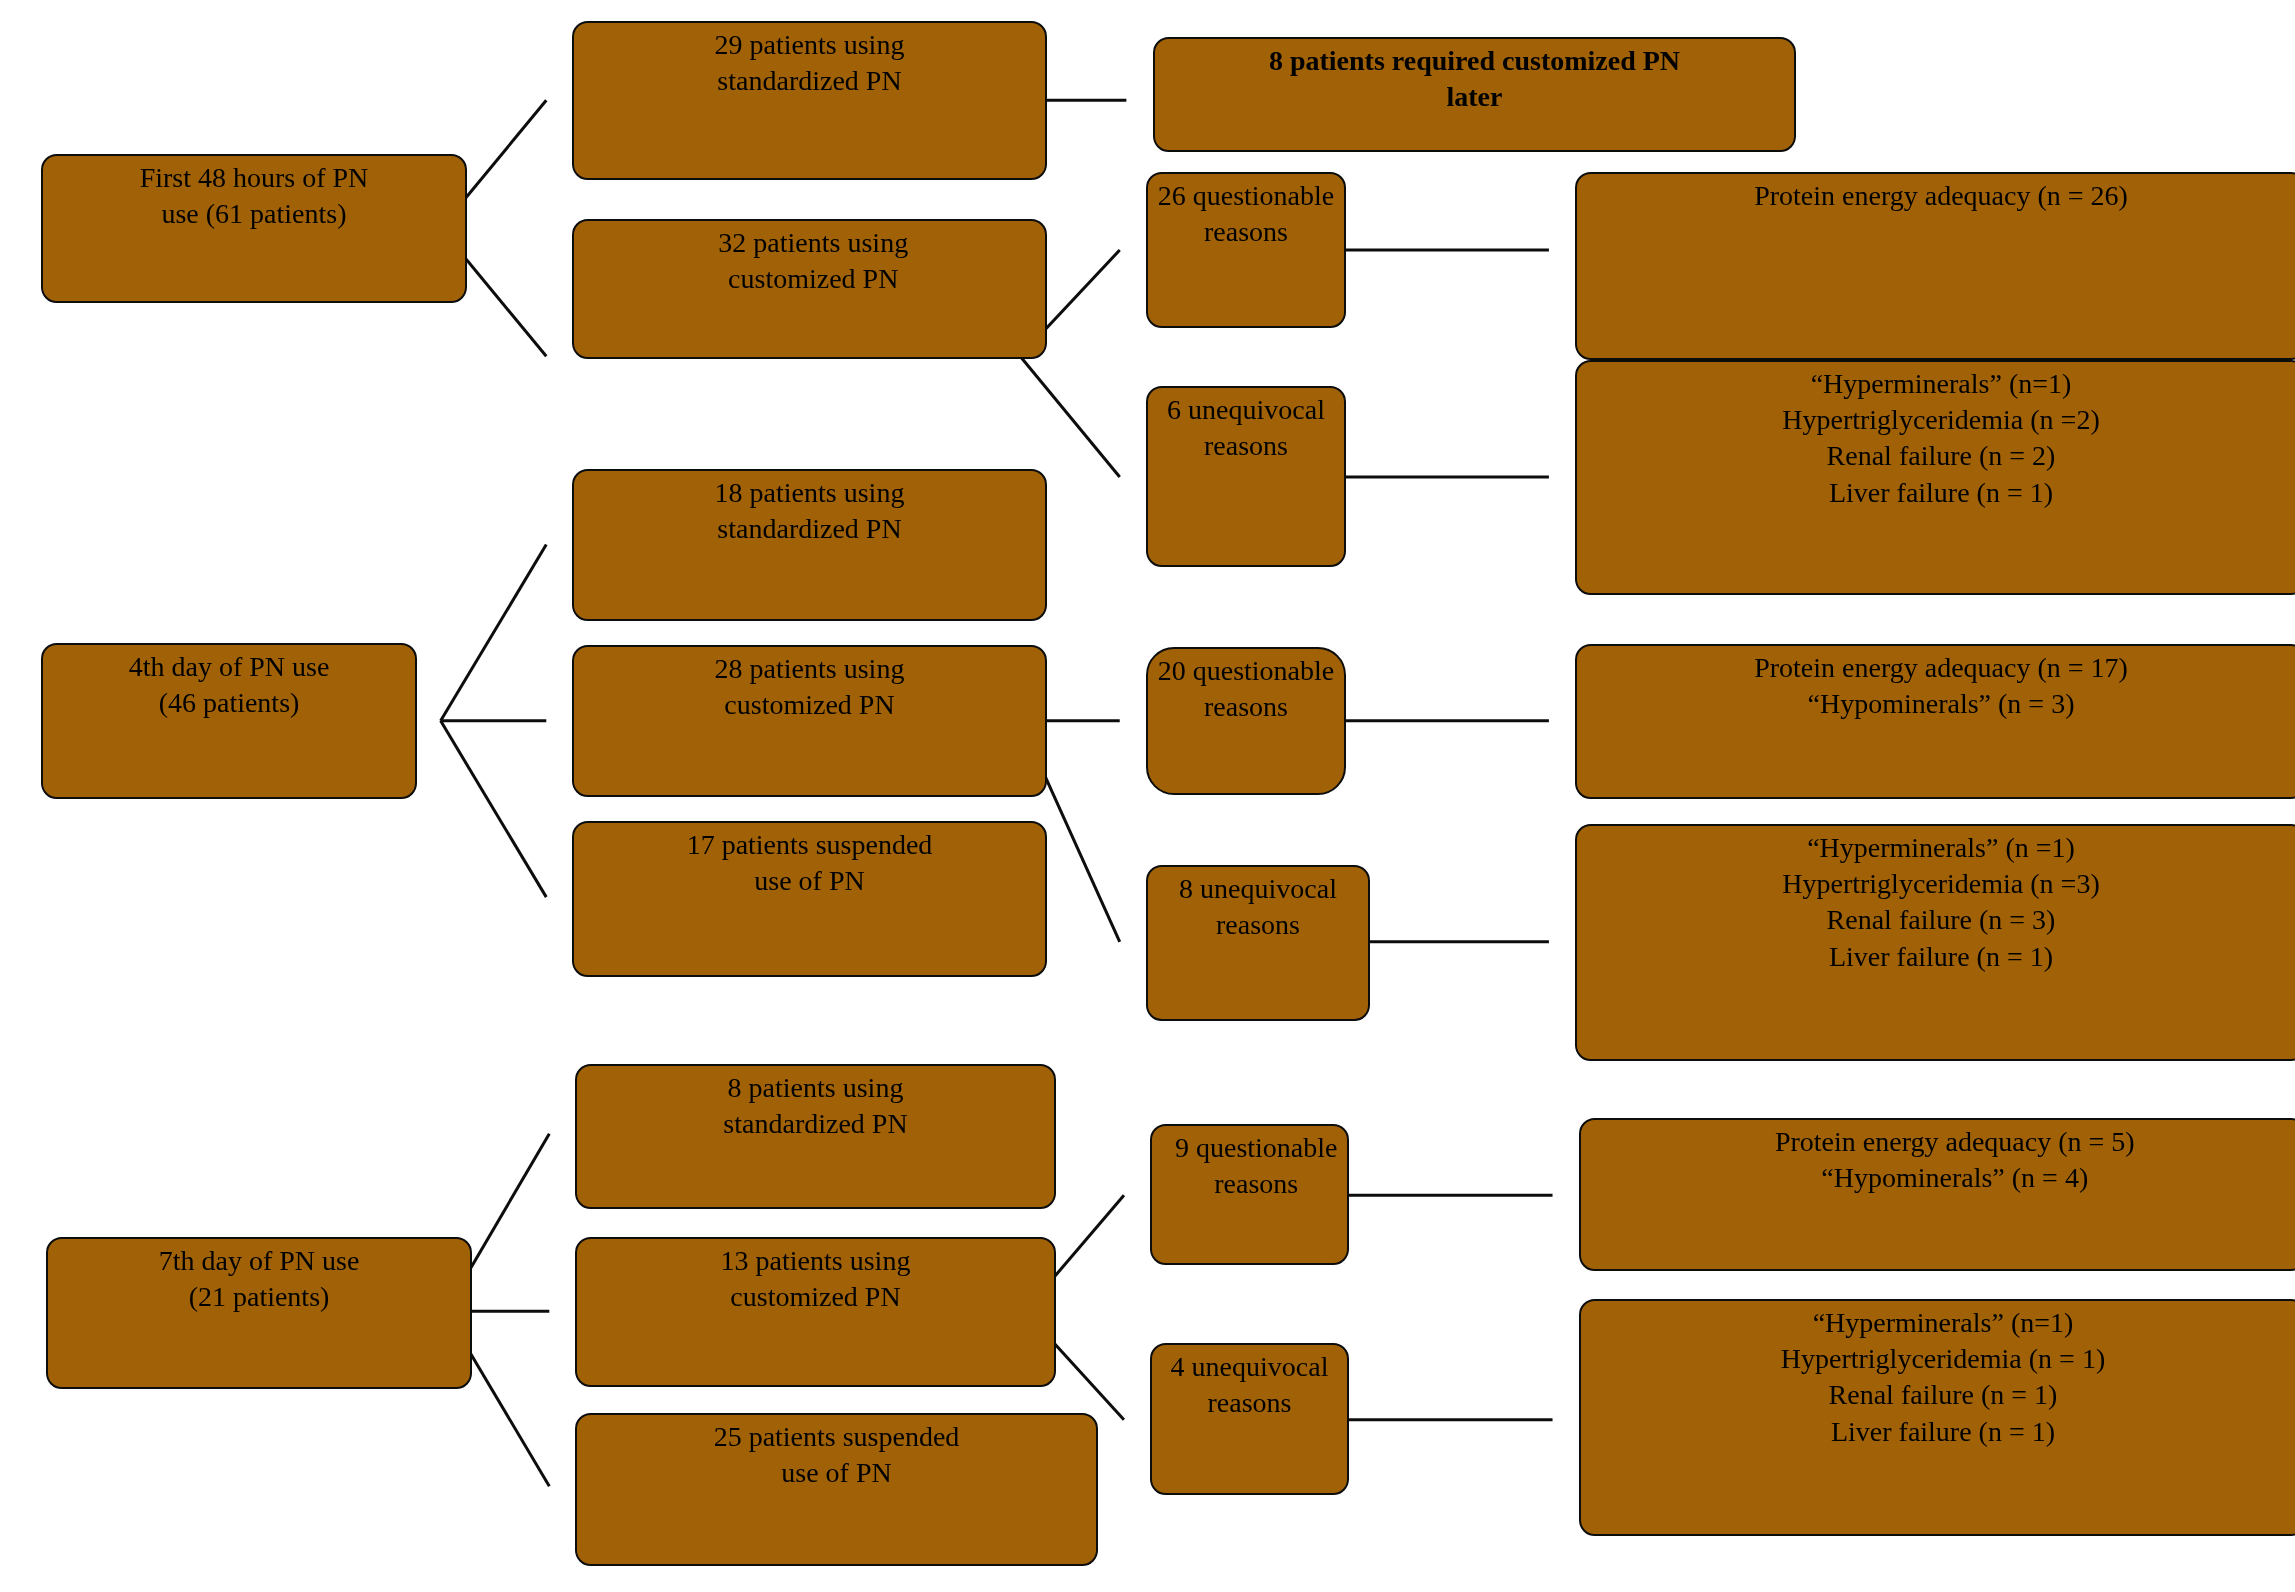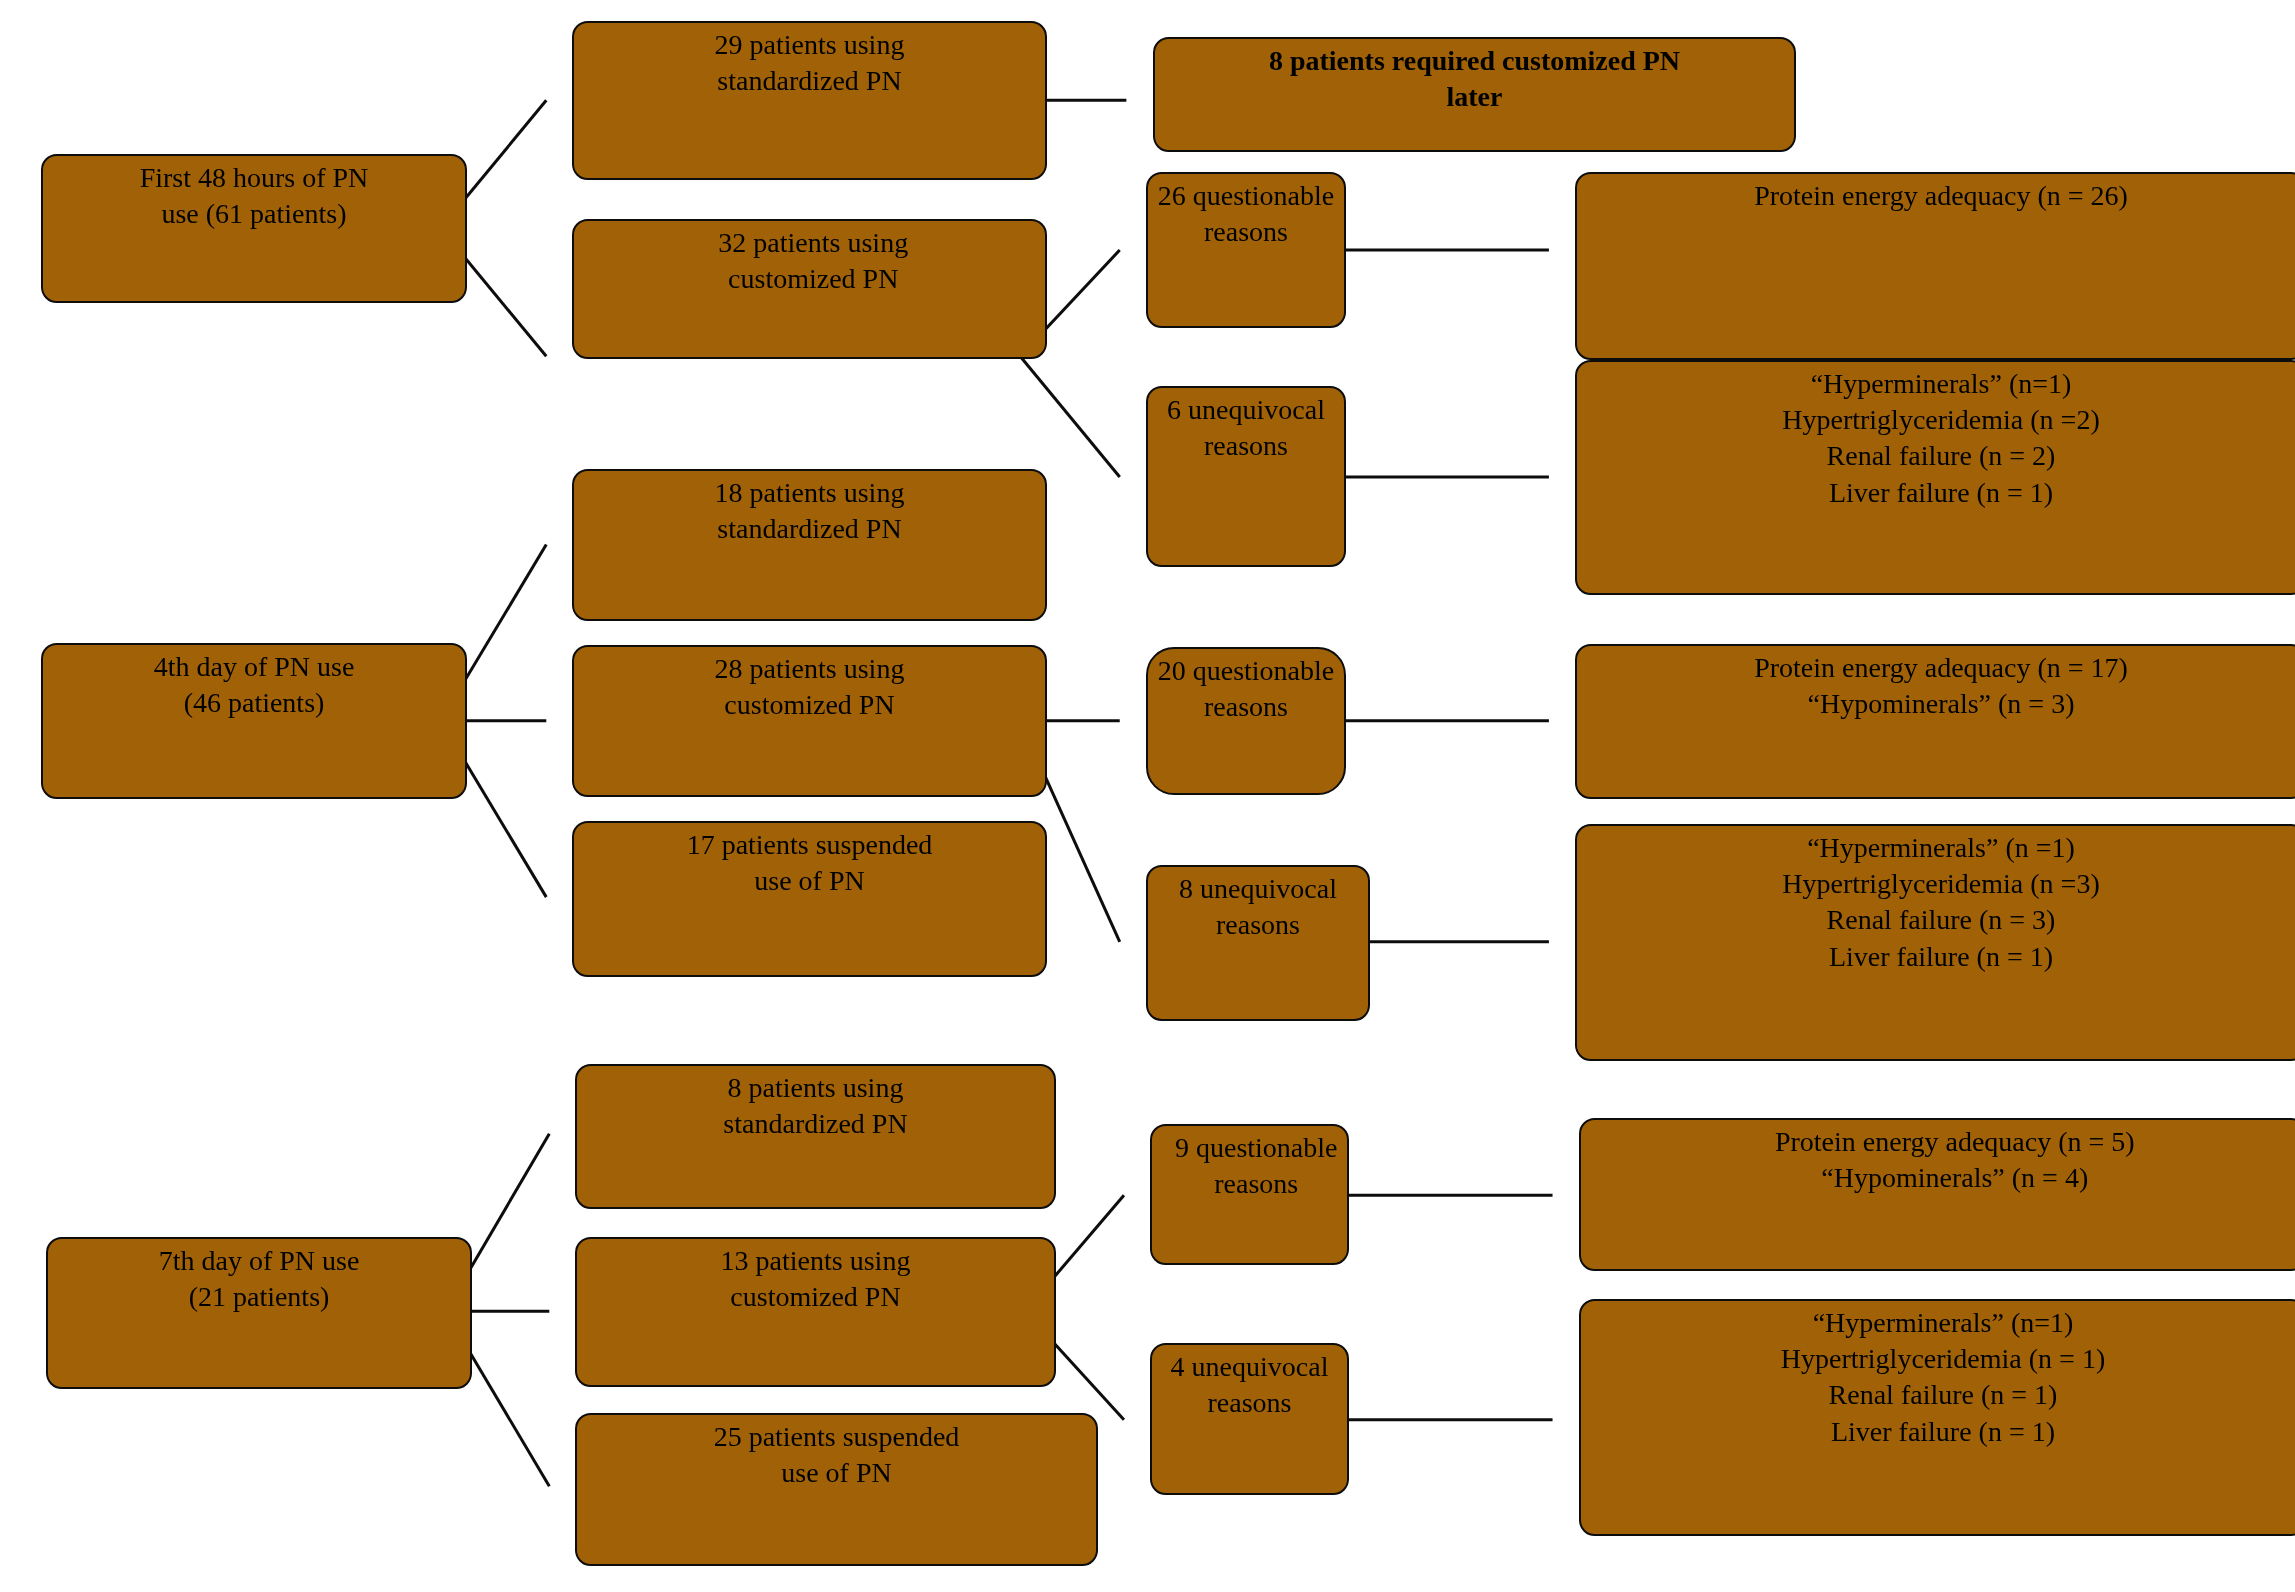--- a/index.html
+++ b/index.html
@@ -124,21 +124,21 @@
 reasons</span>
   </div>
 
   <div class="node" style="left:1549px; top:360px; width:732px; height:235px;">
     <span class="txt">“Hyperminerals” (n=1)
 Hypertriglyceridemia (n =2)
 Renal failure (n = 2)
 Liver failure (n = 1)</span>
   </div>
 
-  <div class="node" style="left:15px; top:643px; width:426px; height:156px;">
+  <div class="node" style="left:15px; top:643px; width:376px; height:156px;">
     <span class="txt">4th day of PN use
 (46 patients)</span>
   </div>
 
   <div class="node" style="left:546px; top:469px; width:475px; height:152px;">
     <span class="txt">18 patients using
 standardized PN</span>
   </div>
 
   <div class="node" style="left:546px; top:645px; width:475px; height:152px;">

